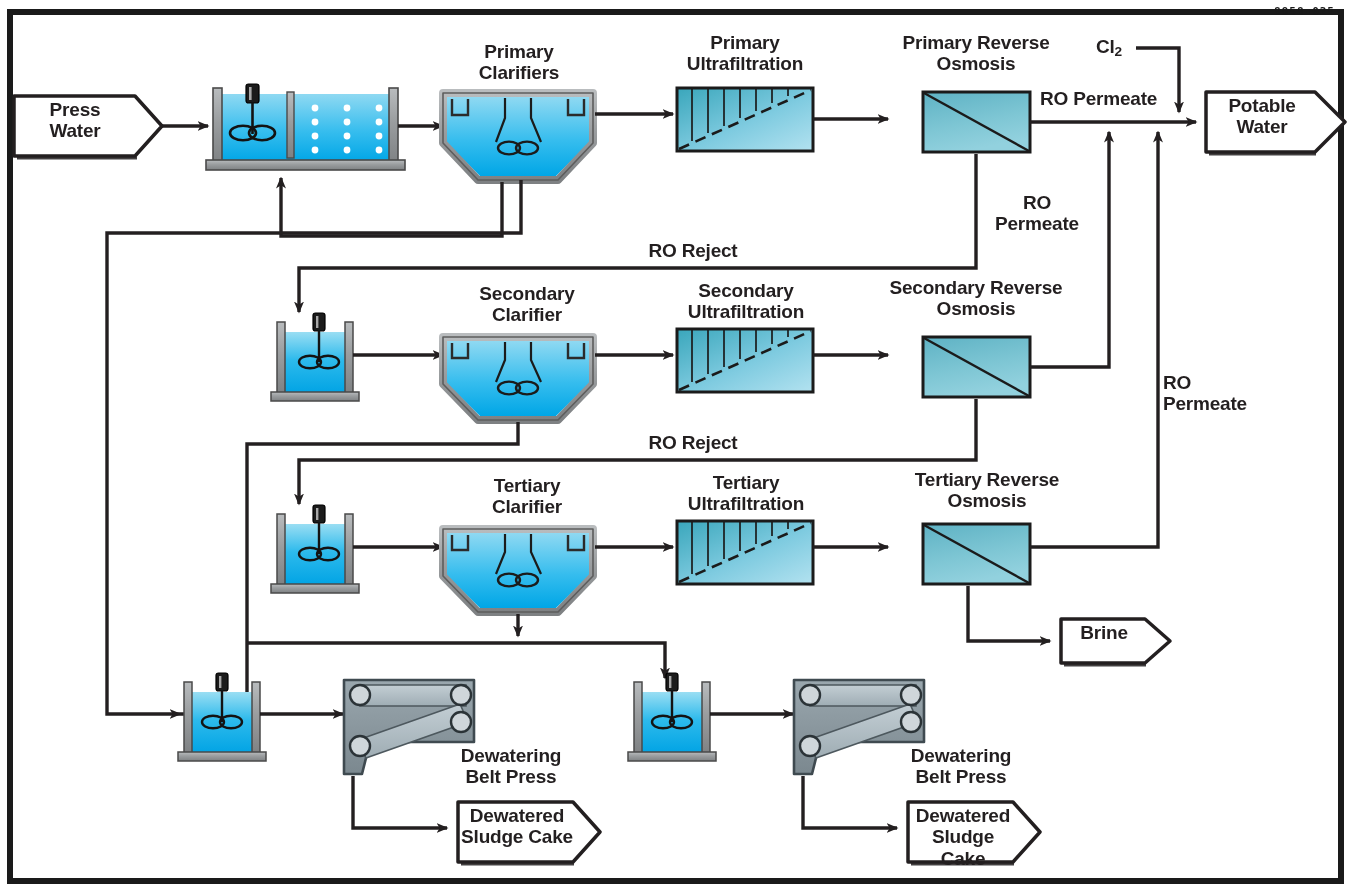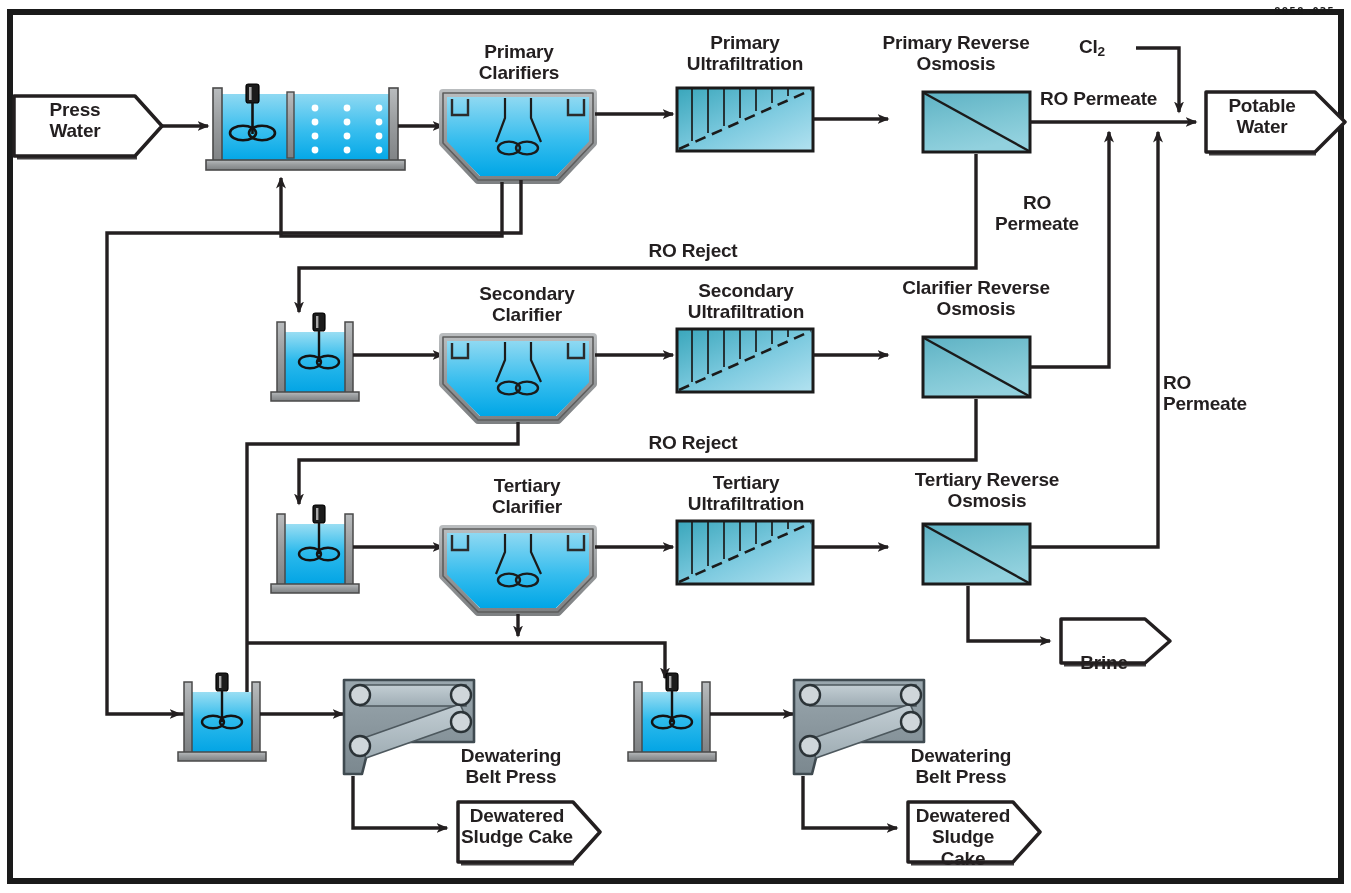--- a/index.html
+++ b/index.html
@@ -418,29 +418,29 @@
   </svg>
 
   <div class="docid">8958-025</div>
 
   <div class="tag" style="left:14px;top:99px;width:122px;">Press
 Water</div>
 
   <div class="tag" style="left:1206px;top:95px;width:112px;">Potable
 Water</div>
 
-  <div class="tag" style="left:1061px;top:652px;width:86px;">Brine</div>
+  <div class="tag" style="left:1061px;top:622px;width:86px;">Brine</div>
 
   <div class="tag" style="left:458px;top:805px;width:118px;">Dewatered
 Sludge Cake</div>
 
   <div class="tag" style="left:908px;top:805px;width:110px;">Dewatered
 Sludge Cake</div>
 
-  <div class="tag" style="left:1079px;top:36px;width:60px;text-align:left;"><span>Cl</span><span class="sub">2</span></div>
+  <div class="tag" style="left:1079px;top:36px;width:60px;text-align:center;"><span>Cl</span><span class="sub">2</span></div>
 
   <div class="lbl s19" style="left:1040;top:0;"></div>
   <div class="lbl s19" style="left:1040px;top:89px;width:150px;text-align:left;">RO Permeate</div>
 
   <div class="lbl s19" style="left:985px;top:193px;width:104px;">RO
 Permeate</div>
 
   <div class="lbl s19" style="left:1163px;top:373px;width:114px;text-align:left;">RO
 Permeate</div>
 
@@ -448,30 +448,30 @@
 
   <div class="lbl s19" style="left:630px;top:433px;width:126px;">RO Reject</div>
 
 
   <div class="lbl s19" style="left:448px;top:42px;width:142px;">Primary
 Clarifiers</div>
 
   <div class="lbl s19" style="left:668px;top:33px;width:154px;">Primary
 Ultrafiltration</div>
 
-  <div class="lbl s19" style="left:852px;top:33px;width:208px;">Primary Reverse
+  <div class="lbl s19" style="left:872px;top:33px;width:208px;">Primary Reverse
 Osmosis</div>
 
   <div class="lbl s19" style="left:452px;top:284px;width:150px;">Secondary
 Clarifier</div>
 
   <div class="lbl s19" style="left:662px;top:281px;width:168px;">Secondary
 Ultrafiltration</div>
 
-  <div class="lbl s19" style="left:860px;top:278px;width:232px;">Clarifier Reverse
+  <div class="lbl s19" style="left:860px;top:278px;width:232px;">Secondary Reverse
 Osmosis</div>
 
   <div class="lbl s19" style="left:452px;top:476px;width:150px;">Tertiary
 Clarifier</div>
 
   <div class="lbl s19" style="left:662px;top:473px;width:168px;">Tertiary
 Ultrafiltration</div>
 
   <div class="lbl s19" style="left:879px;top:470px;width:216px;">Tertiary Reverse
 Osmosis</div>

